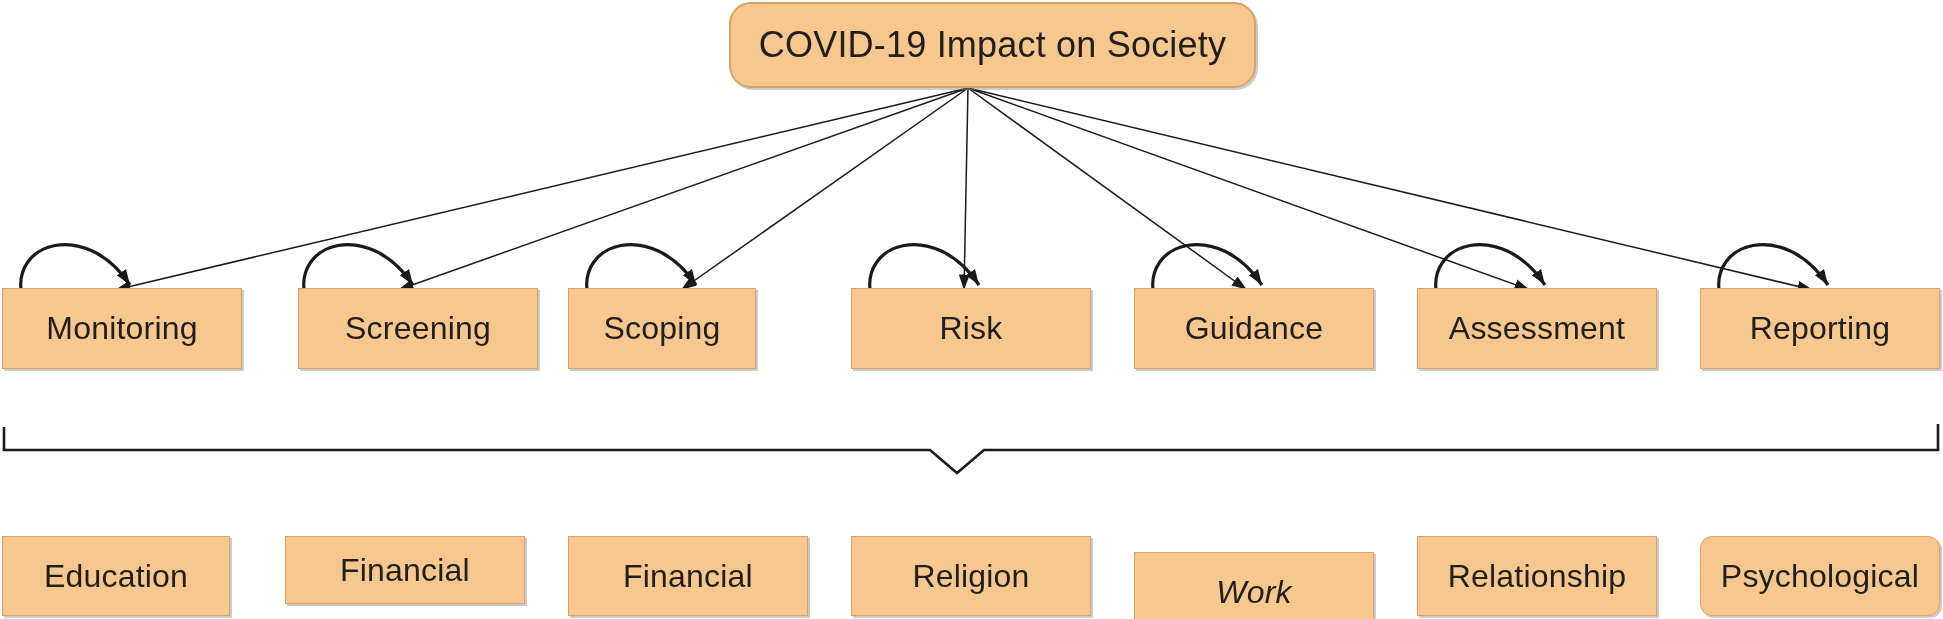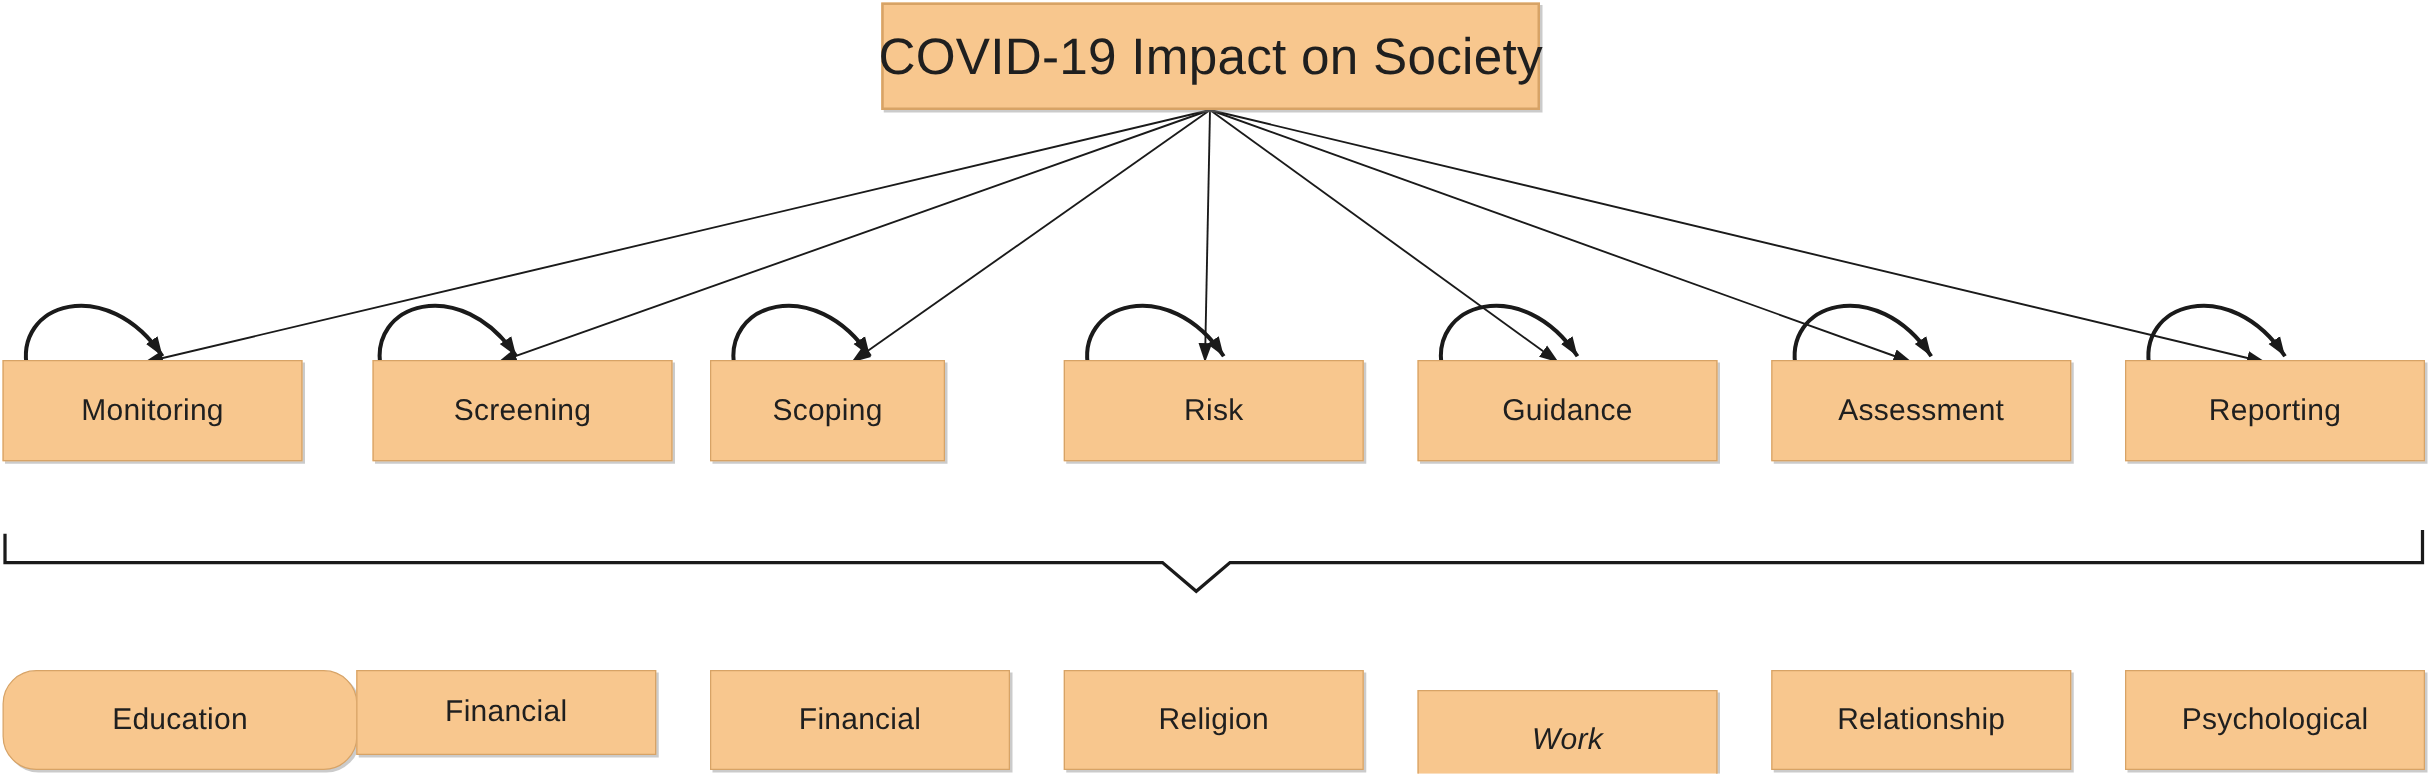--- a/index.html
+++ b/index.html
@@ -16,30 +16,31 @@
     --text: #1f1f1f;
   }
   .node {
     position: absolute;
     background: var(--fill);
     border: 1px solid var(--border);
     box-shadow: 2px 2px 0 rgba(140,140,140,0.45);
     display: flex;
     align-items: center;
     justify-content: center;
-    font-size: 24px;
+    font-size: 32px;
     color: var(--text);
     letter-spacing: 0.2px;
     white-space: nowrap;
     box-sizing: border-box;
   }
   .root-node {
-    left: 705px; top: 2px; width: 527px; height: 86px;
+    left: 729px; top: 2px; width: 527px; height: 86px;
     border-width: 2px;
-    font-size: 41px;
+    font-size: 36px;
+    border-radius: 22px;
   }
   #arrows {
     position: absolute;
     left: 0; top: 0;
     pointer-events: none;
   }
 </style>
 </head>
 <body>
 
@@ -71,21 +72,21 @@
   <div id="phase-row">
       <div class="node" style="left: 2px; top: 288px; width: 240px; height: 81px;">Monitoring</div>
       <div class="node" style="left: 285px; top: 288px; width: 240px; height: 81px; margin-left: 13px;">Screening</div>
       <div class="node" style="left: 568px; top: 288px; width: 188px; height: 81px;">Scoping</div>
       <div class="node" style="left: 851px; top: 288px; width: 240px; height: 81px;">Risk</div>
       <div class="node" style="left: 1134px; top: 288px; width: 240px; height: 81px; text-align: right;">Guidance</div>
       <div class="node" style="left: 1417px; top: 288px; width: 240px; height: 81px;">Assessment</div>
       <div class="node" style="left: 1700px; top: 288px; width: 240px; height: 81px;">Reporting</div>
     </div>
   <div id="impact-row">
-      <div class="node" style="left: 2px; top: 536px; width: 284px; height: 80px; border-radius: 27px;">Education</div>
+      <div class="node" style="left: 2px; top: 536px; width: 228px; height: 80px;">Education</div>
       <div class="node" style="left: 285px; top: 536px; width: 240px; height: 68px;">Financial</div>
       <div class="node" style="left: 568px; top: 536px; width: 240px; height: 80px;">Financial</div>
       <div class="node" style="left: 851px; top: 536px; width: 240px; height: 80px;">Religion</div>
       <div class="node" style="left: 1134px; top: 552px; width: 240px; height: 80px; font-style: italic;">Work</div>
       <div class="node" style="left: 1417px; top: 536px; width: 240px; height: 80px;">Relationship</div>
-      <div class="node" style="left: 1700px; top: 536px; width: 240px; height: 80px;">Psychological</div>
+      <div class="node" style="left: 1700px; top: 536px; width: 240px; height: 80px; border-radius: 12px;">Psychological</div>
     </div>
 </div>
 
 </body></html>

